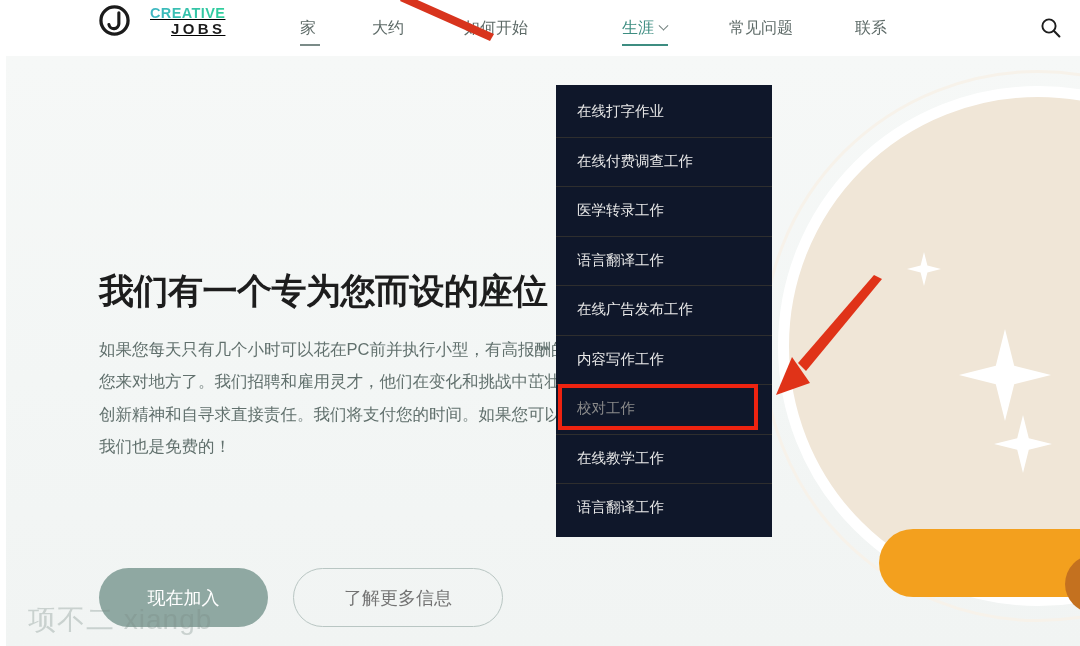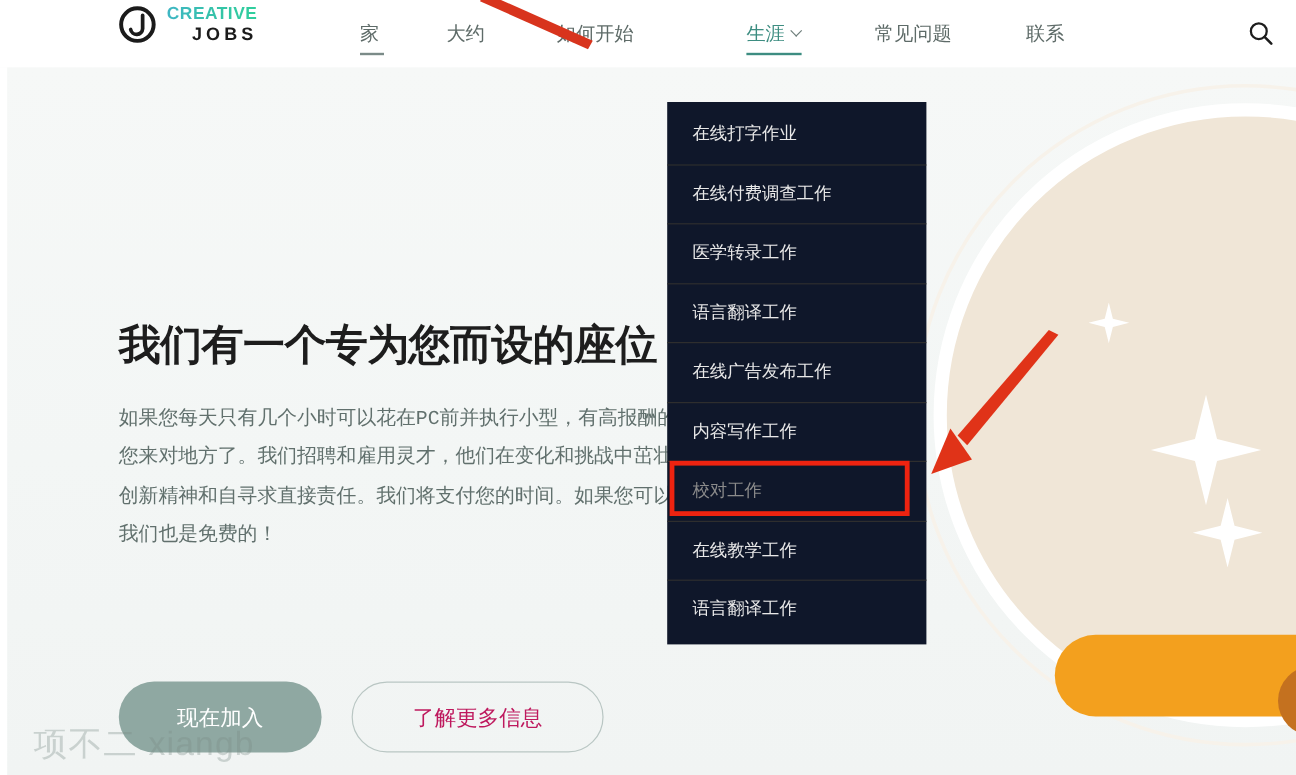--- a/index.html
+++ b/index.html
@@ -90,21 +90,21 @@
   .header {
     position: absolute;
     left: 0; top: 0;
     width: 1080px; height: 56px;
     background: #ffffff;
     z-index: 20;
   }
   .logo {
     position: absolute;
     left: 99px; top: 5px;
-    display: flex; align-items: flex-start; gap: 9px;
+    display: flex; align-items: flex-end; gap: 20px; text-decoration: underline;
   }
   .logo-mark {
     width: 31px; height: 31px;
     flex: 0 0 31px;
   }
   .logo-text { line-height: 1; }
   .logo-creative {
     font-size: 14.5px; font-weight: bold; letter-spacing: 0.4px;
     background: linear-gradient(90deg, #3fb6c4 0%, #35c3a8 55%, #2fcf9c 100%);
     -webkit-background-clip: text; background-clip: text;
@@ -156,21 +156,20 @@
     display: flex; align-items: center; justify-content: center;
     cursor: pointer;
   }
 
   
   .hero-text {
     position: absolute;
     left: 99px; top: 270px;
     width: 600px;
     z-index: 5;
-    font-family: Liberation Mono, monospace;
   }
   .hero-title {
     font-size: 35px;
     font-weight: bold;
     color: #1d1d1d;
     line-height: 1.18;
     letter-spacing: -0.5px;
     white-space: nowrap;
   }
   .hero-para {
@@ -197,21 +196,21 @@
   }
   .btn-primary {
     width: 169px;
     background: #8fa8a2;
     color: #ffffff;
     border: none;
   }
   .btn-secondary {
     width: 210px;
     background: transparent;
-    color: #be185d;
+    color: #737373;
     border: 1.5px solid #b9c6c3;
   }
 
   
   .watermark {
     position: absolute;
     left: 28px; top: 601px;
     font-size: 28px;
     color: rgba(120,140,135,0.33);
     letter-spacing: 1px;

